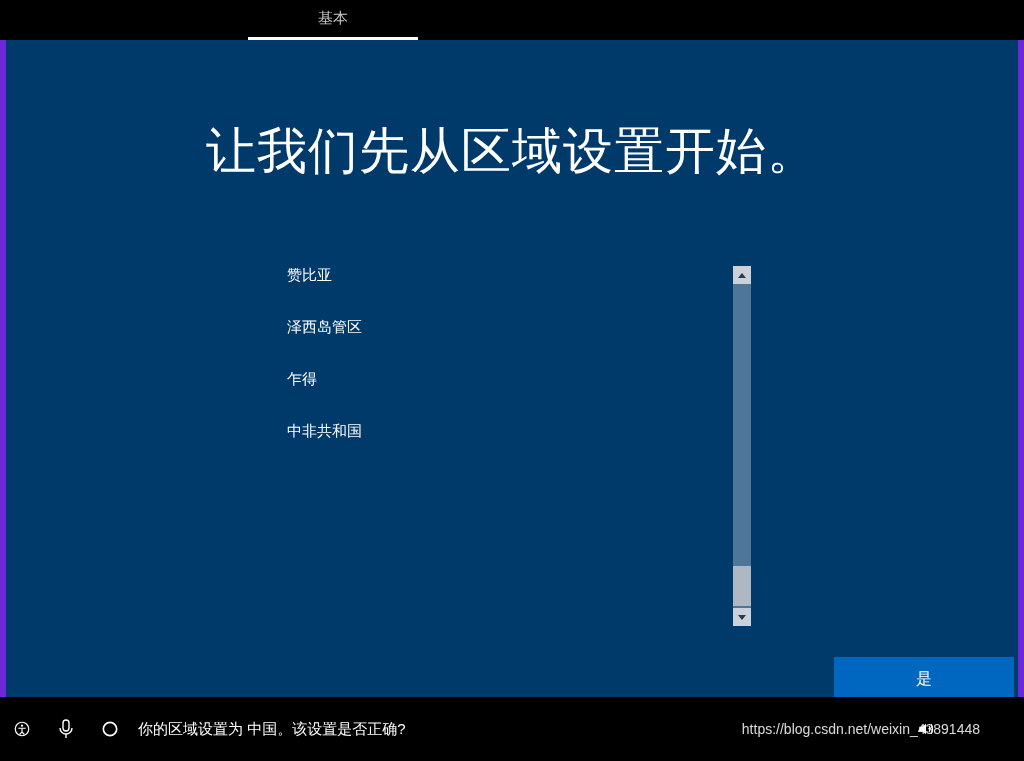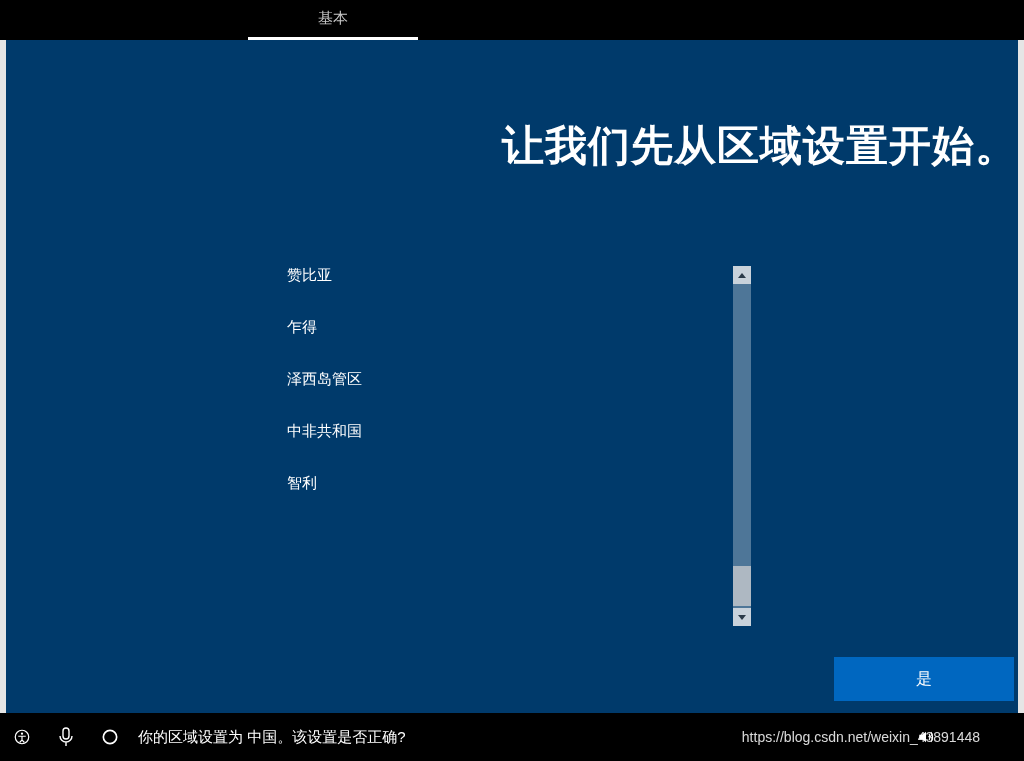--- a/index.html
+++ b/index.html
@@ -1,45 +1,45 @@
 <!DOCTYPE html>
 <html><head>
 <meta charset="utf-8">
 <style>
   * { box-sizing: border-box; margin: 0; padding: 0; }
   html, body { width: 1024px; height: 761px; overflow: hidden; font-family: "Segoe UI", "Microsoft YaHei", sans-serif; background: #000; }
-  .screen { position: relative; width: 1024px; height: 761px; background: #e5e5e5; }
+  .screen { position: relative; width: 1024px; height: 761px; background: #6d28d9; }
 
   
   .topbar { position: absolute; top: 0; left: 0; right: 0; height: 40px; background: #000; display: flex; align-items: stretch; padding-left: 248px; }
   .tab { height: 40px; padding: 0 70px; display: flex; align-items: center; justify-content: center; color: #c7c7c7; font-size: 15px; border-bottom: 3px solid #fff; }
 
   
   .main { position: absolute; top: 40px; left: 6px; right: 6px; bottom: 48px; background: #003a6b; }
 
-  .heading { position: absolute; top: 78px; left: 0; right: 0; text-align: right; color: #fff; font-size: 42px; font-weight: 700; letter-spacing: 1px; }
+  .heading { position: absolute; top: 78px; left: 0; right: 0; text-align: center; color: #fff; font-size: 50px; font-weight: 400; letter-spacing: 1px; }
 
   .listwrap { position: absolute; top: 226px; left: 50%; transform: translateX(-50%); width: 478px; height: 360px; }
   .list { position: absolute; inset: 0 18px 0 0; overflow: hidden; }
   .item { height: 52px; display: flex; align-items: flex-start; padding-left: 14px; color: #fff; font-size: 15px; cursor: default; }
   .item.selected { background: #0067c0; outline: 1px dotted rgba(255,255,255,0.6); outline-offset: -1px; }
 
   .scrolltrack { position: absolute; top: 0; right: 0; width: 18px; height: 100%; background: #4e7698; }
   .scrollbtn { position: absolute; right: 0; width: 18px; height: 18px; background: #c9d2db; display: flex; align-items: center; justify-content: center; }
   .scrollbtn.up { top: 0; }
   .scrollbtn.down { bottom: 0; }
   .arrow { width: 0; height: 0; border-left: 4px solid transparent; border-right: 4px solid transparent; }
   .arrow.up { border-bottom: 5px solid #2b3a49; }
   .arrow.down { border-top: 5px solid #2b3a49; }
   .thumb { position: absolute; right: 0; width: 18px; top: 300px; height: 40px; background: #aeb8c2; }
 
   .yesbtn { position: absolute; right: 4px; bottom: 12px; width: 180px; height: 44px; background: #0067c0; color: #fff; font-size: 16px; display: flex; align-items: center; justify-content: center; border: none; }
 
   
-  .taskbar { position: absolute; left: 0; right: 0; bottom: 0; height: 48px; background: #000; display: flex; align-items: center; color: #fff; font-size: 14px; }
+  .taskbar { position: absolute; left: 0; right: 0; bottom: 0; height: 64px; background: #000; display: flex; align-items: center; color: #fff; font-size: 14px; }
   .tb-icon { width: 44px; height: 48px; display: flex; align-items: center; justify-content: center; }
   .tb-text { margin-left: 6px; font-size: 15px; }
   .tb-right { position: absolute; right: 12px; display: flex; align-items: center; gap: 12px; }
   .watermark { color: rgba(255,255,255,0.85); font-size: 14px; }
 
   svg { display: block; }
 </style>
 </head>
 <body>
 
@@ -51,30 +51,27 @@
 
   <div class="main">
     <div class="heading">让我们先从区域设置开始。</div>
 
     <div class="listwrap">
       <div class="list" id="region-list">
           <div class="item">
             <span>赞比亚</span>
           </div>
           <div class="item">
+            <span>泽西岛管区</span>
+          </div>
+          <div class="item">
             <span>乍得</span>
           </div>
           <div class="item">
-            <span>泽西岛管区</span>
-          </div>
-          <div class="item">
             <span>中非共和国</span>
-          </div>
-          <div class="item">
-            <span>智利</span>
           </div>
         </div>
 
       <div class="scrolltrack">
         <div class="scrollbtn up">
             <div class="arrow up"></div>
           </div>
         <div class="thumb"></div>
         <div class="scrollbtn down">
             <div class="arrow down"></div>

